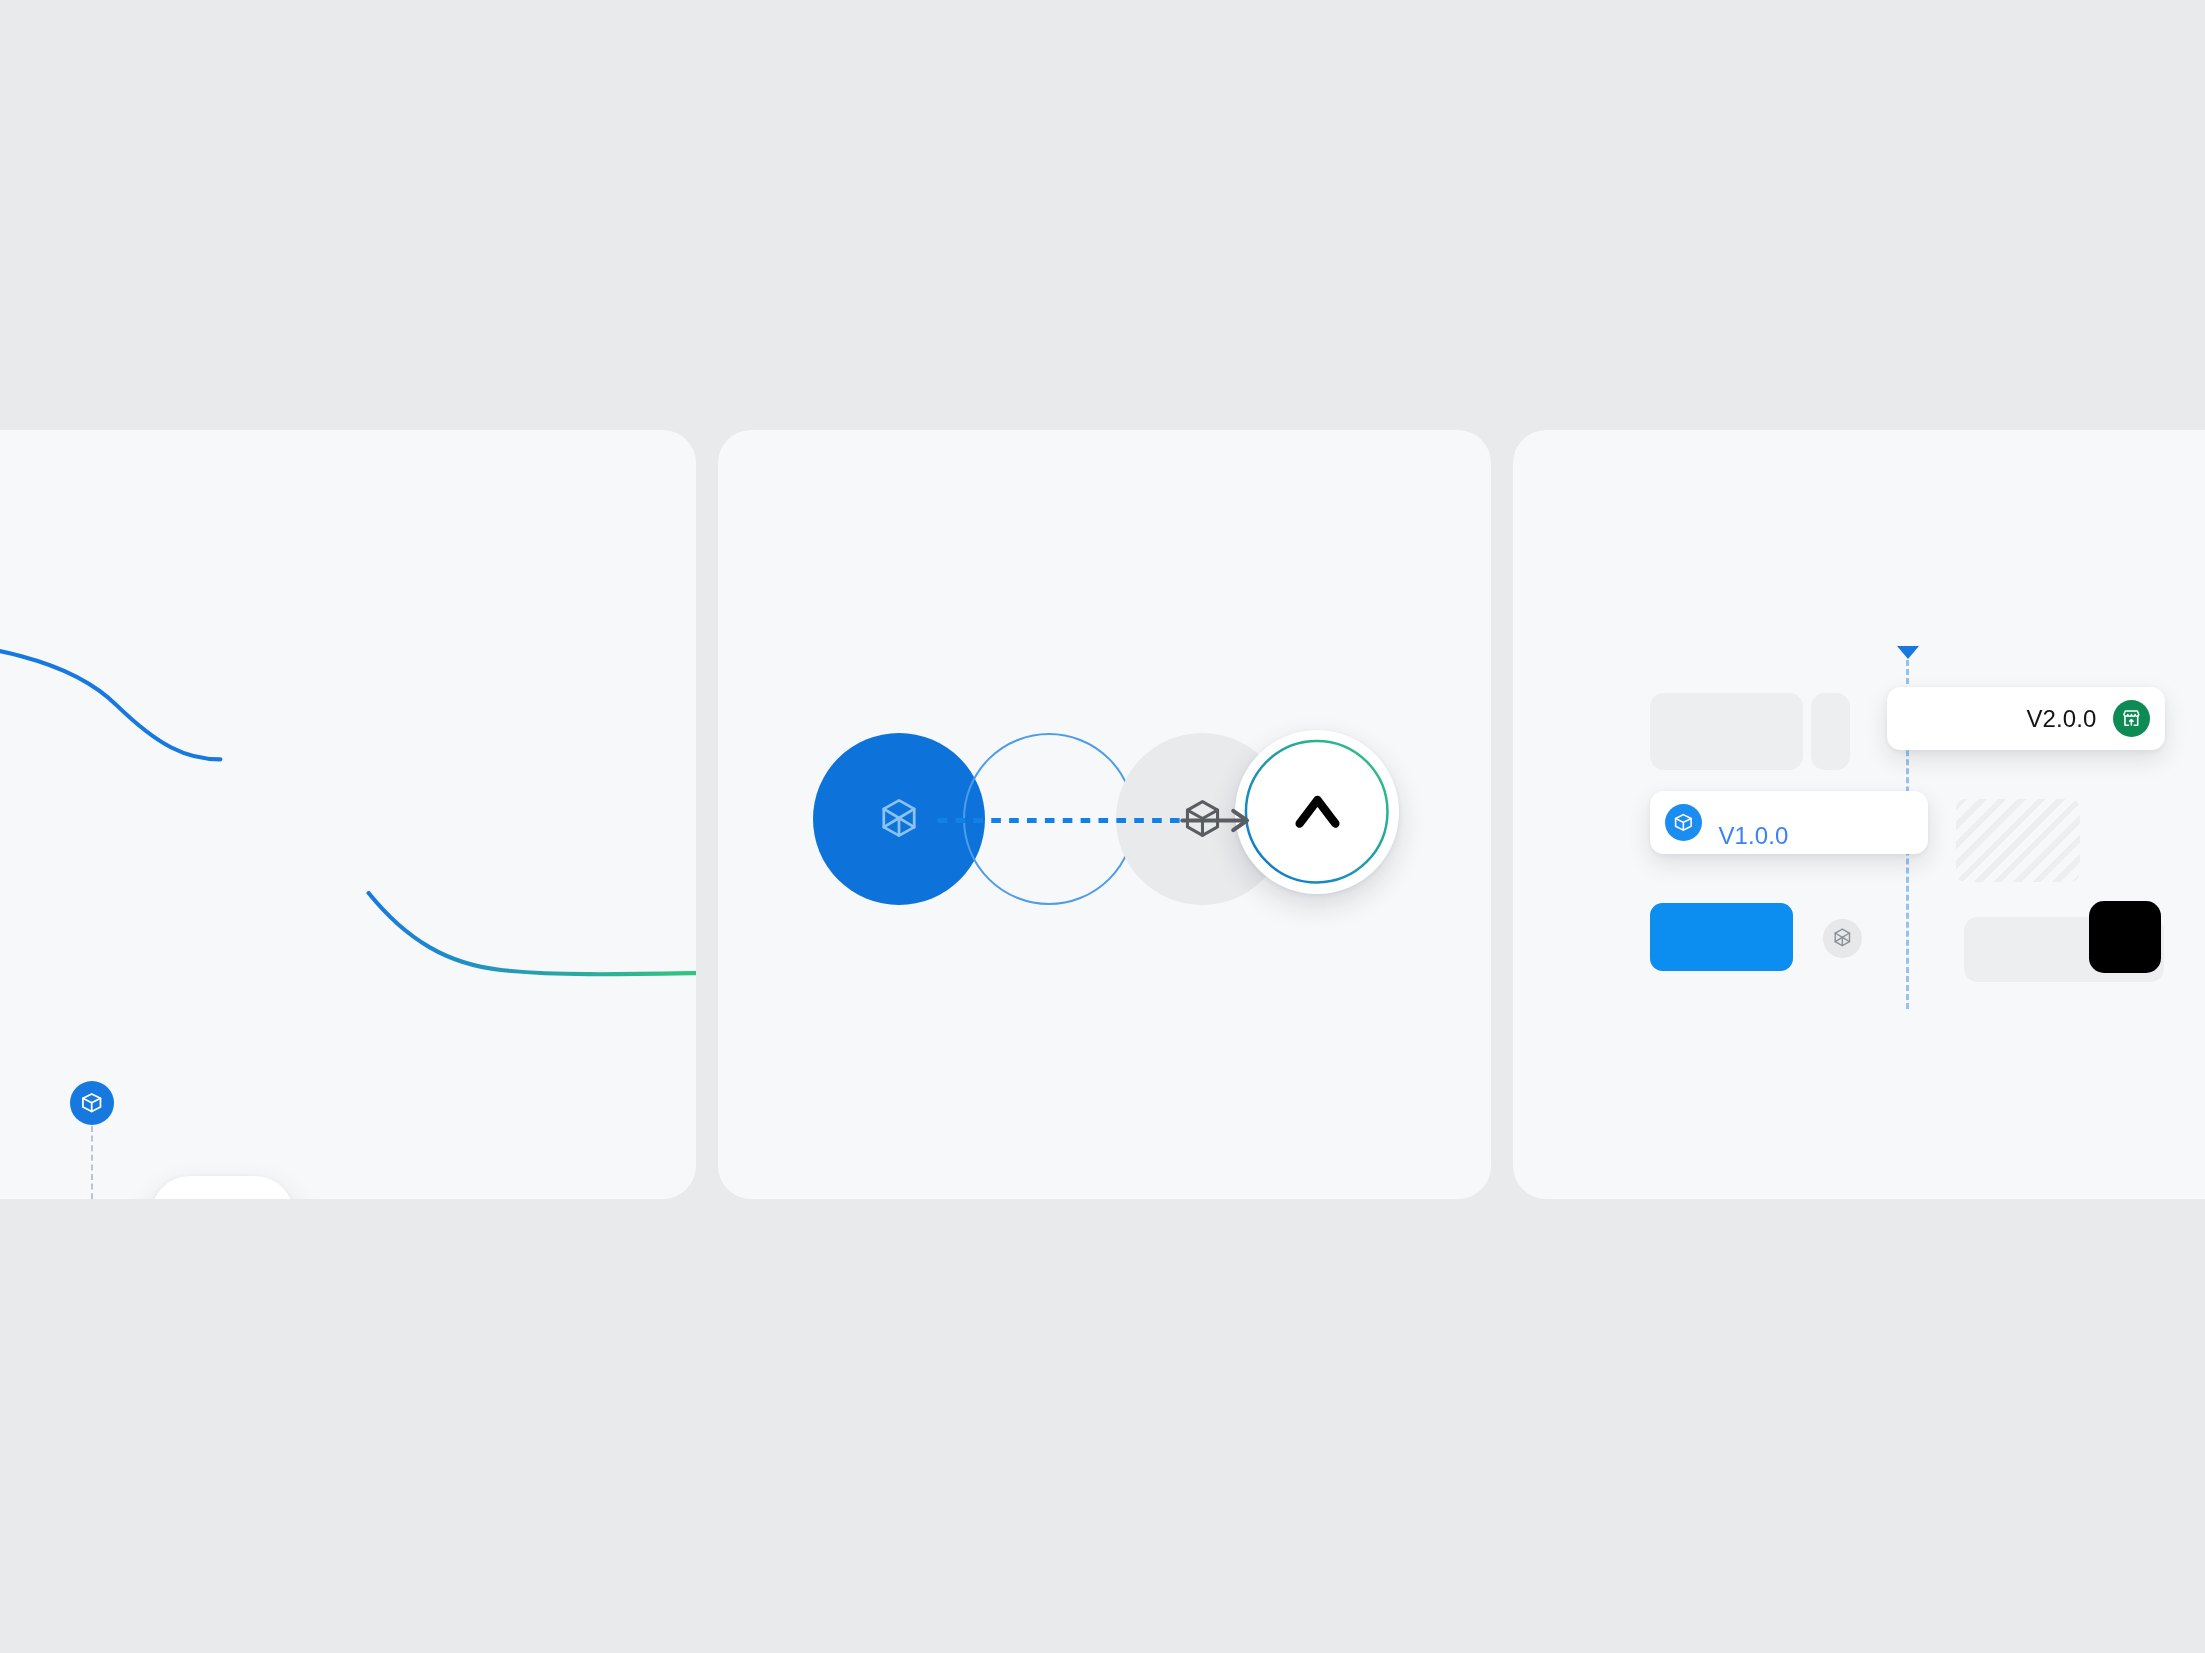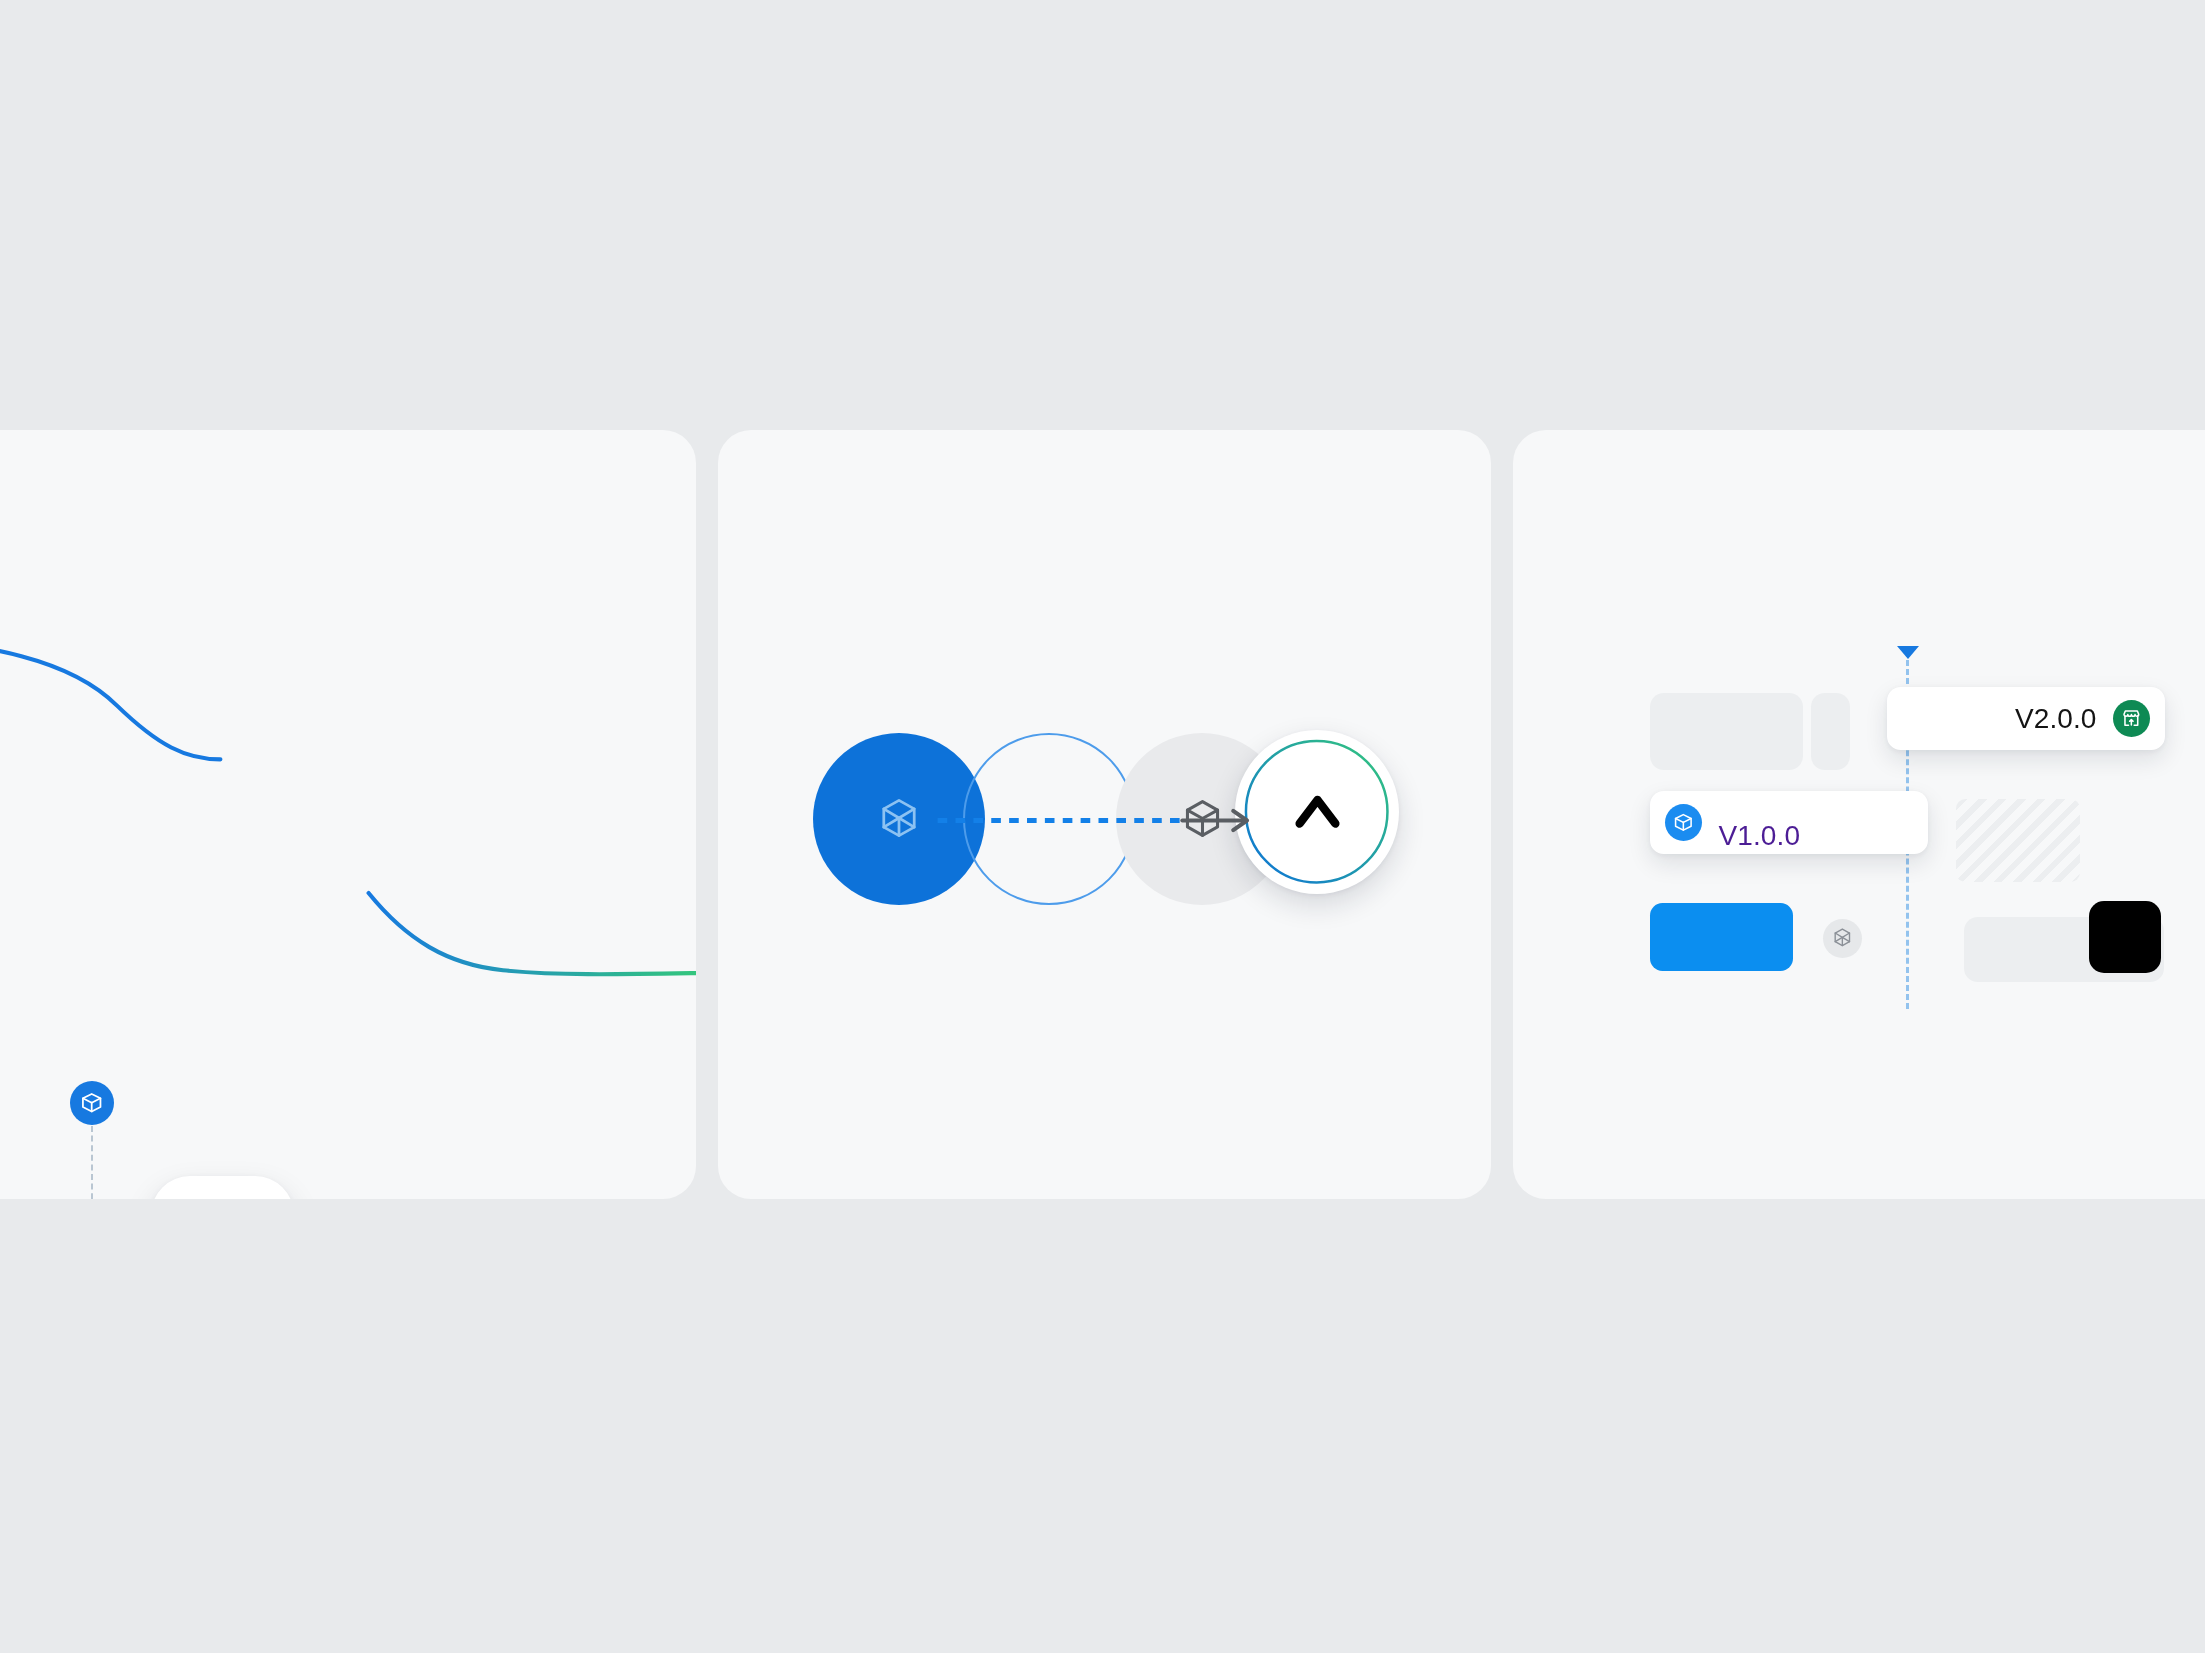--- a/index.html
+++ b/index.html
@@ -237,22 +237,22 @@
     width: 37px;
     height: 37px;
     border-radius: 50%;
     display: flex;
     align-items: center;
     justify-content: center;
     flex: 0 0 auto;
   }
   #badge-v1 { background: #1b8cf0; }
   #badge-v2 { background: #0e8a54; }
-  .reg-label { font-size: 28px; letter-spacing: 0.1px; }
-  #label-v1 { color: #4c1d95; margin-top: 27px; }
+  .reg-label { font-size: 24px; letter-spacing: 0.1px; }
+  #label-v1 { color: #3b82f6; margin-top: 27px; }
   #label-v2 { color: #141414; }
 </style>
 </head>
 <body>
 
 <div class="card" id="card-lifecycle">
 
   <svg class="curve-svg" viewBox="0 0 1120 1116" preserveAspectRatio="none">
     <defs>
       <linearGradient id="gradLower" x1="0" y1="0" x2="1" y2="0">

